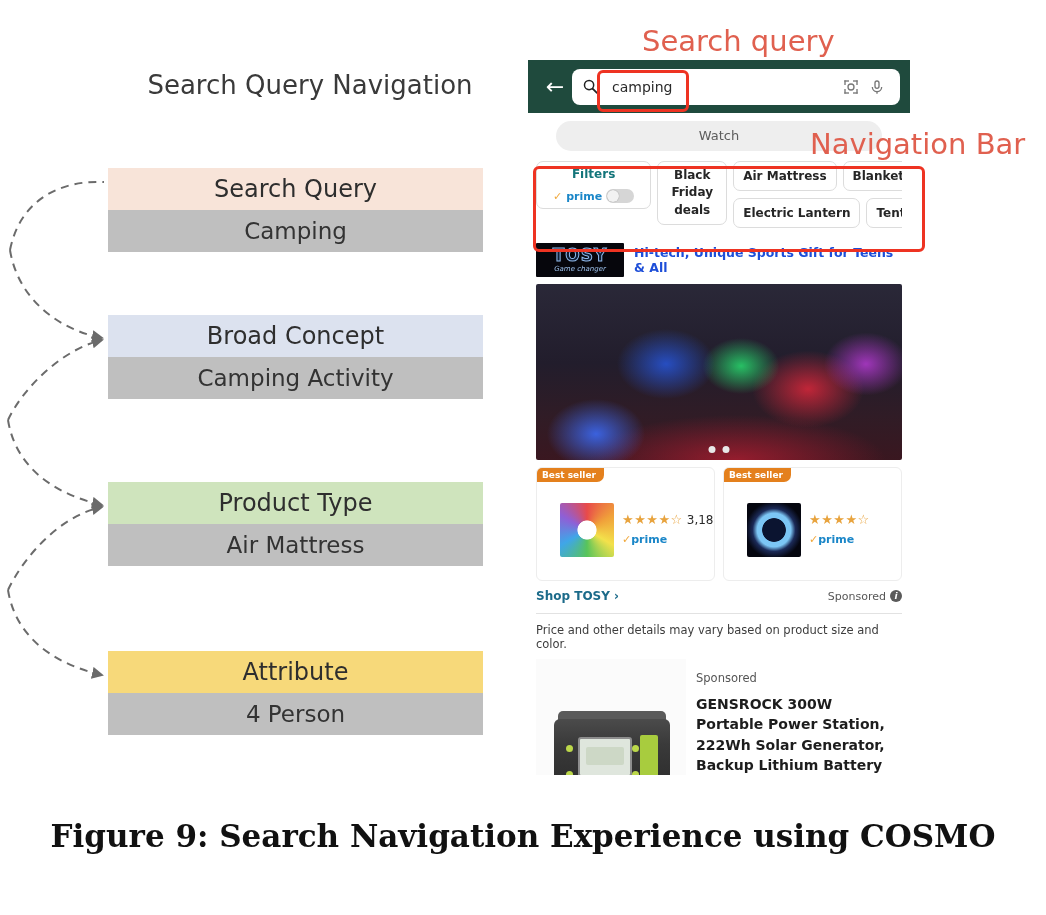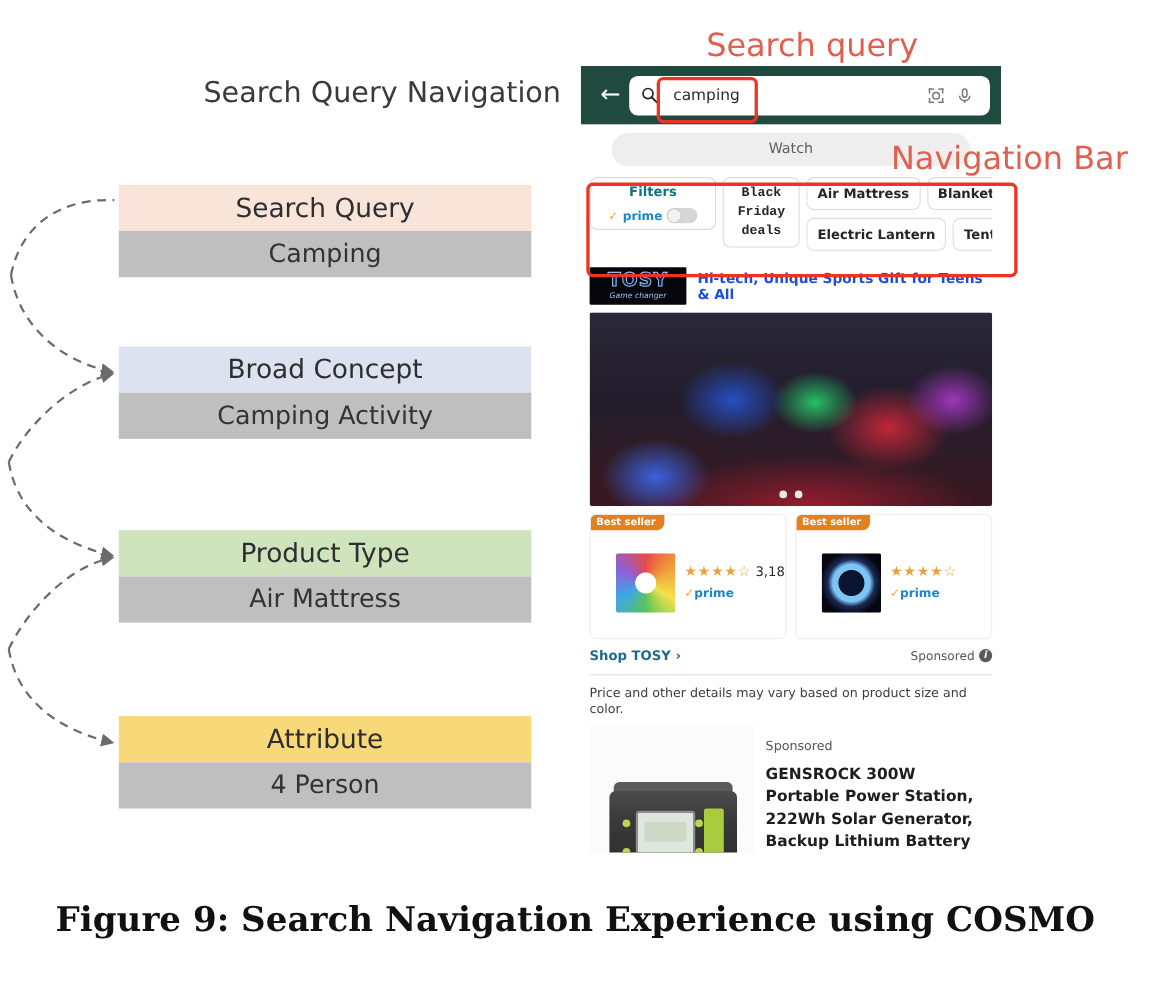--- a/index.html
+++ b/index.html
@@ -10,21 +10,21 @@
     width: 1046px; height: 915px;
     position: relative;
     font-family: "DejaVu Sans", "Liberation Sans", sans-serif;
     overflow: hidden;
   }
 
   
   #diagram-title {
     position: absolute;
     left: 110px; top: 70px; width: 400px;
-    text-align: right;
+    text-align: center;
     font-size: 26px;
     color: #3a3a3a;
     font-family: "DejaVu Sans", "Liberation Sans", sans-serif;
   }
 
   .concept-box {
     position: absolute;
     left: 108px;
     width: 375px;
   }
@@ -175,21 +175,20 @@
     border: 1px solid #dcdcdc;
     border-radius: 7px;
     background:#fff;
     padding: 5px 2px;
     box-sizing: border-box;
     text-align:center;
     font-size: 12px;
     color: #262626;
     font-weight: bold;
     line-height: 1.45;
-    font-family: Liberation Mono, monospace;
   }
   #chips-cell { flex: 1 1 auto; overflow: hidden; }
   .chip-row { display: flex; gap: 6px; margin-bottom: 7px; }
   .chip {
     border: 1px solid #dcdcdc;
     border-radius: 7px;
     background:#fff;
     padding: 7px 9px;
     font-size: 12px;
     color: #262626;

